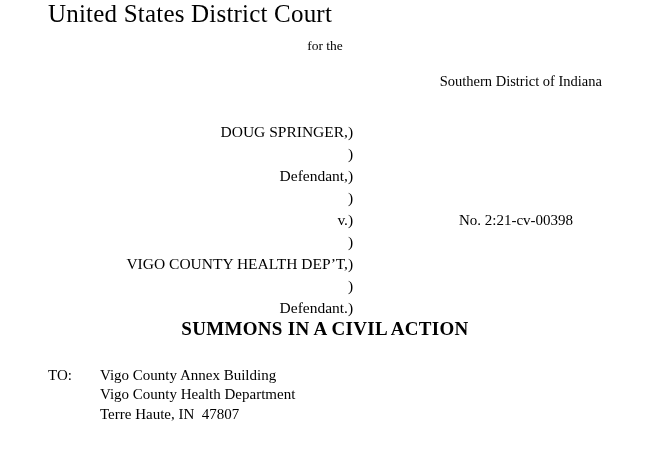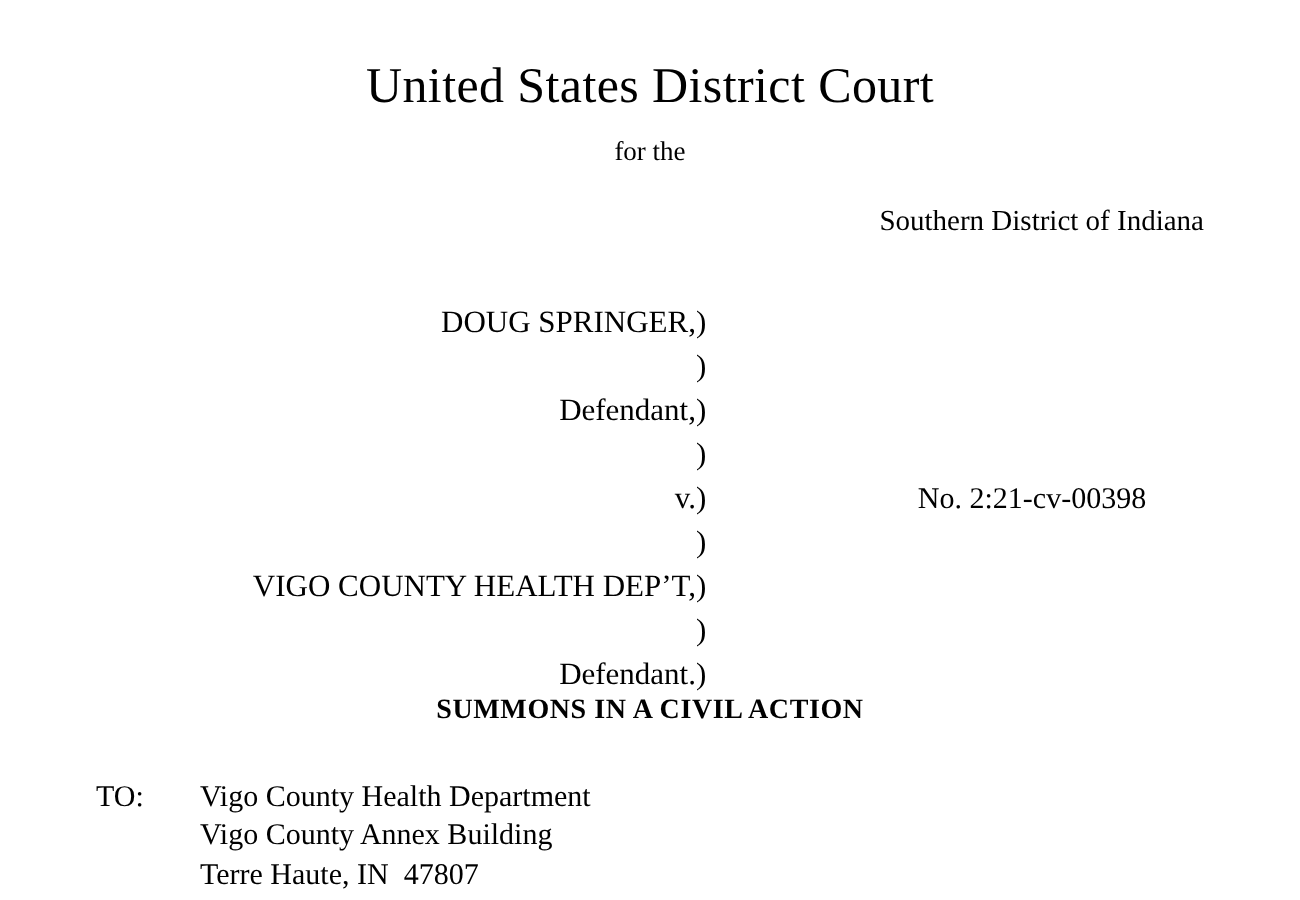--- a/index.html
+++ b/index.html
@@ -15,24 +15,22 @@
     overflow: hidden;
   }
   .page {
     position: relative;
     width: 650px;
     height: 450px;
     box-sizing: border-box;
     padding: 0 48px;
   }
   .court-title {
-    text-align: center;
     font-size: 25px;
     letter-spacing: 0.2px;
-    margin-top: 30px;
     line-height: 1.1;
   }
   .court-for {
     text-align: center;
     font-size: 13.5px;
     margin-top: 10px;
     line-height: 1.25;
   }
   .court-district {
     text-align: right;
@@ -75,21 +73,21 @@
     height: 22px;
     line-height: 22px;
     padding-left: 42px;
     white-space: nowrap;
     font-size: 15px;
     text-align: center;
   }
   .summons-title {
     text-align: center;
     font-weight: bold;
-    font-size: 14px;
+    font-size: 19px;
     letter-spacing: 0.3px;
     margin-top: 22px;
   }
   .to-block {
     margin-top: 26px;
     display: flex;
     font-size: 15px;
     line-height: 1.33;
   }
   .to-label {
@@ -167,19 +165,19 @@
       </div>
 
     </div>
   </div>
 
   <div class="summons-title">SUMMONS IN A CIVIL ACTION</div>
 
   <div class="to-block">
     <div class="to-label">TO:</div>
     <div class="to-lines">
+      <div>Vigo County Annex Building</div>
       <div>Vigo County Health Department</div>
-      <div>Vigo County Annex Building</div>
       <div>Terre Haute, IN  47807</div>
     </div>
   </div>
 
 </div>
 
 </body></html>

